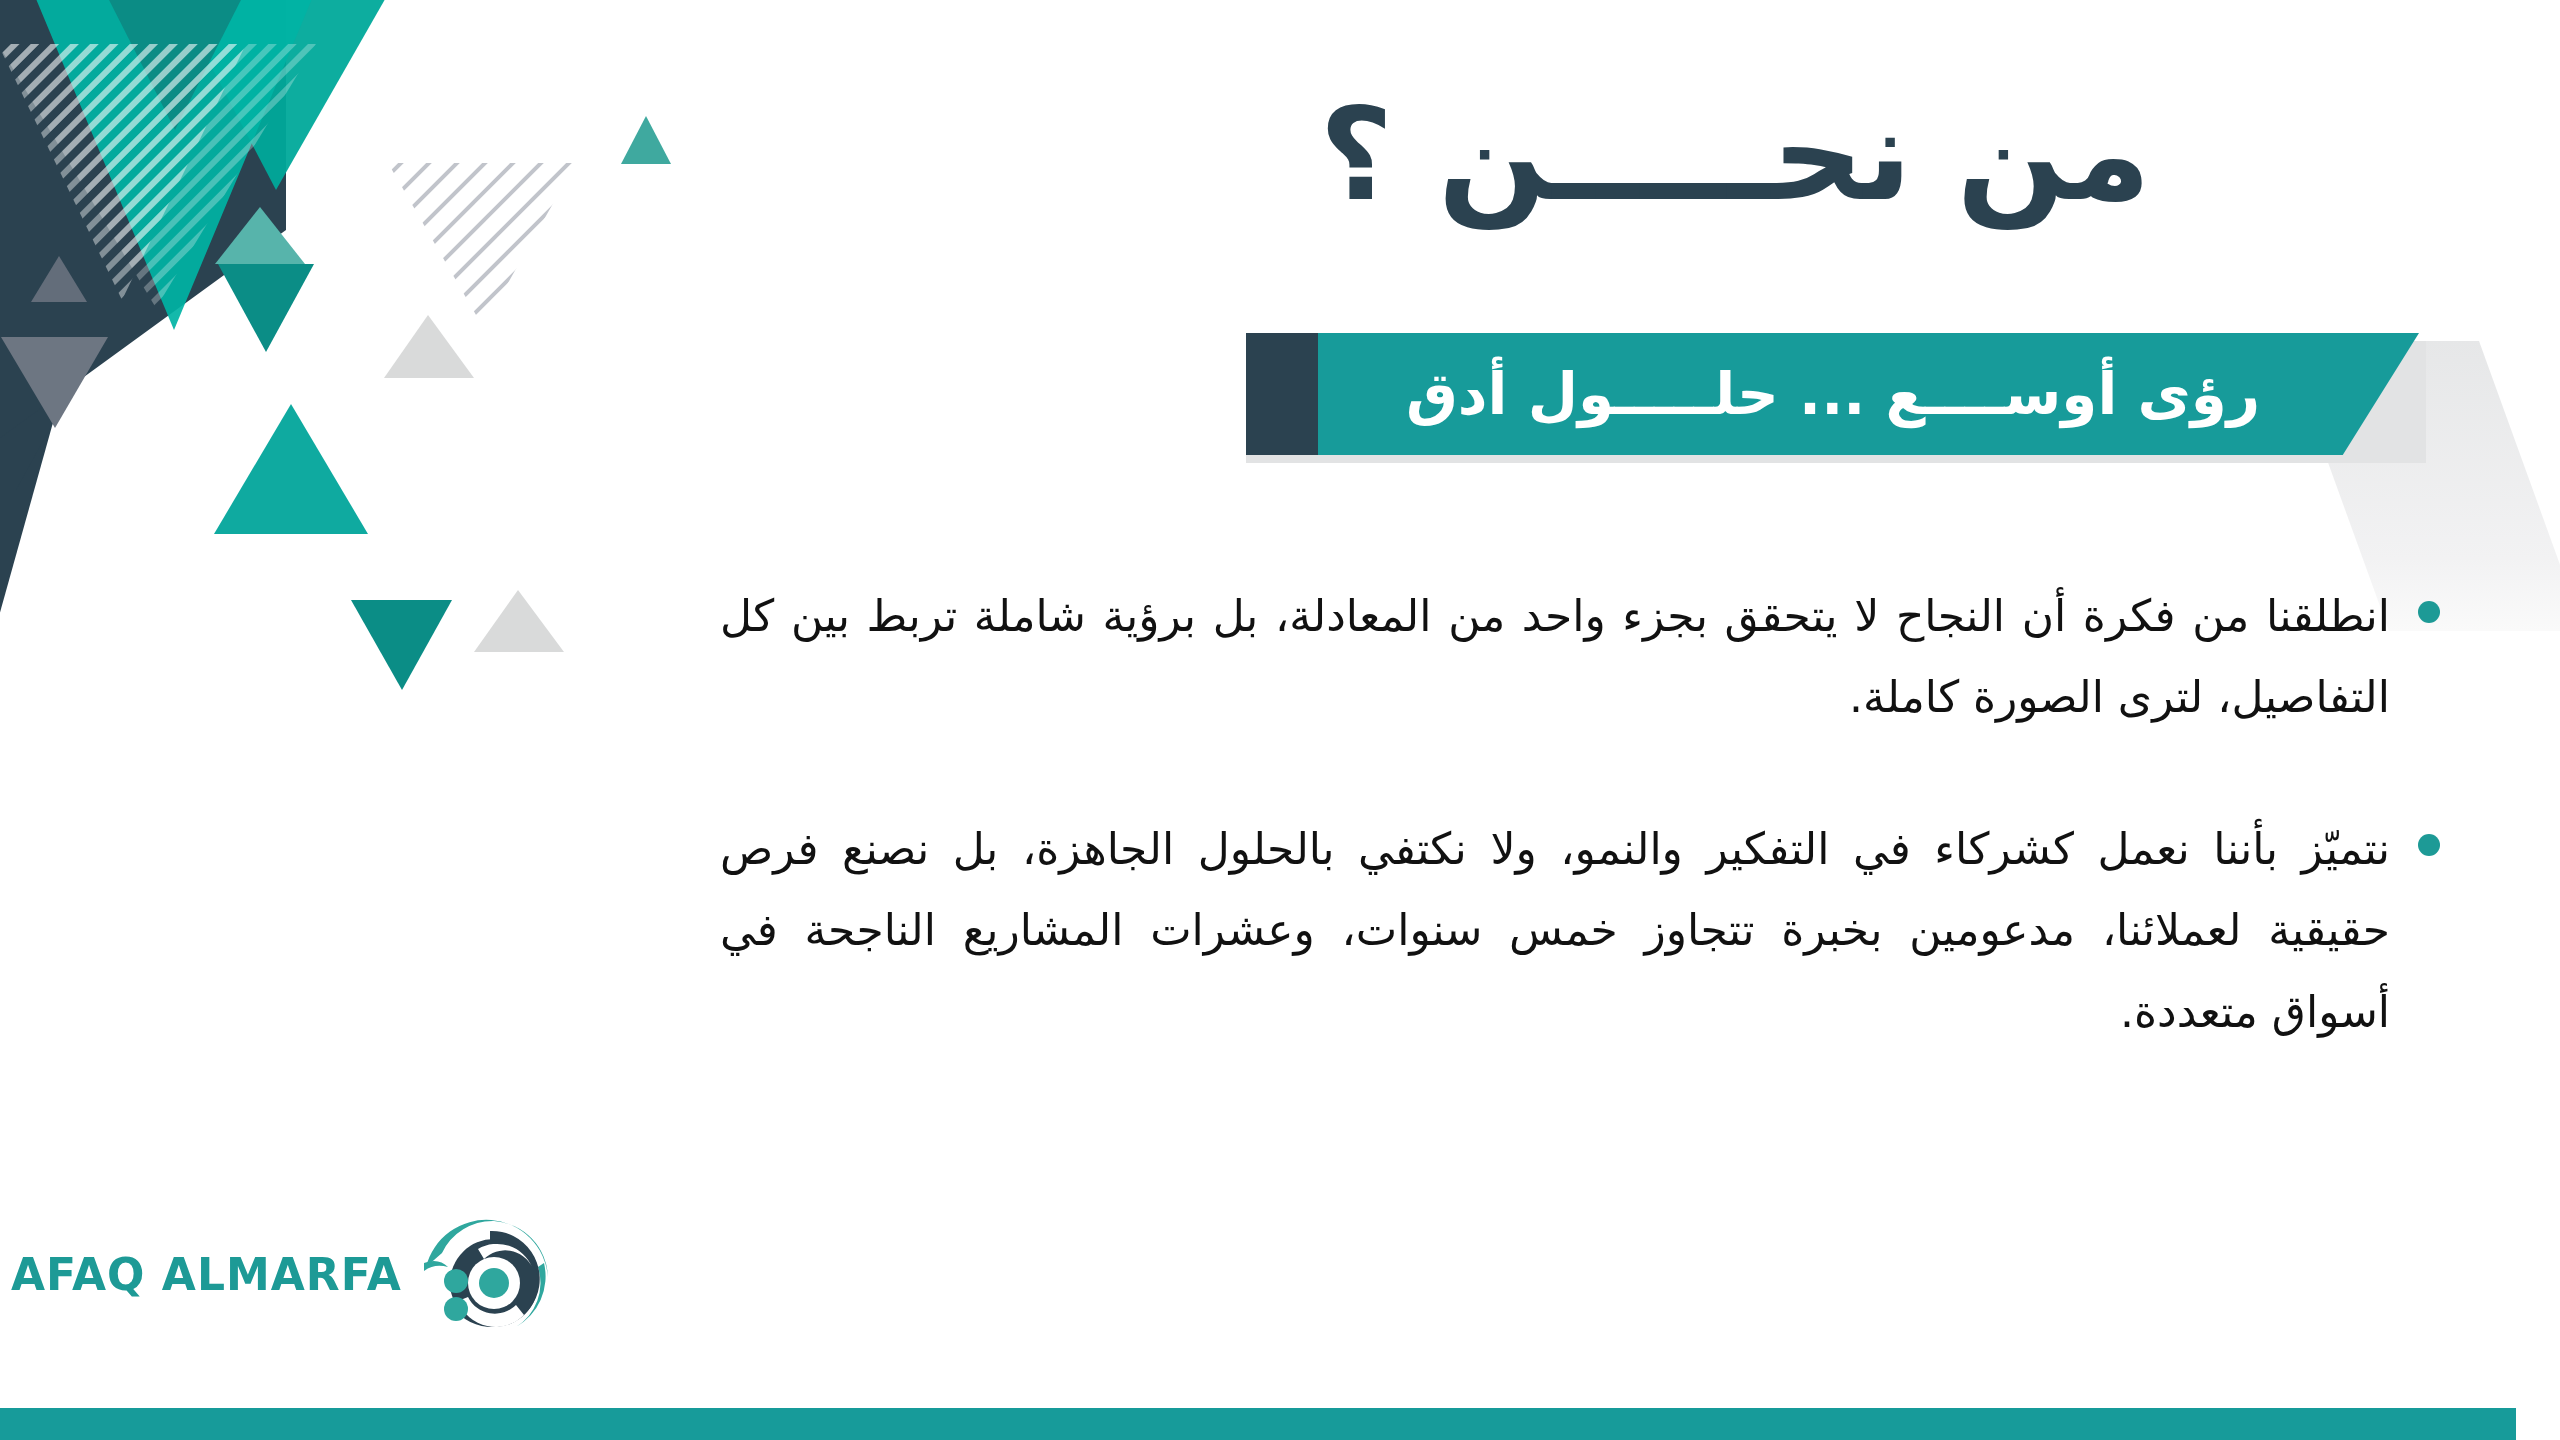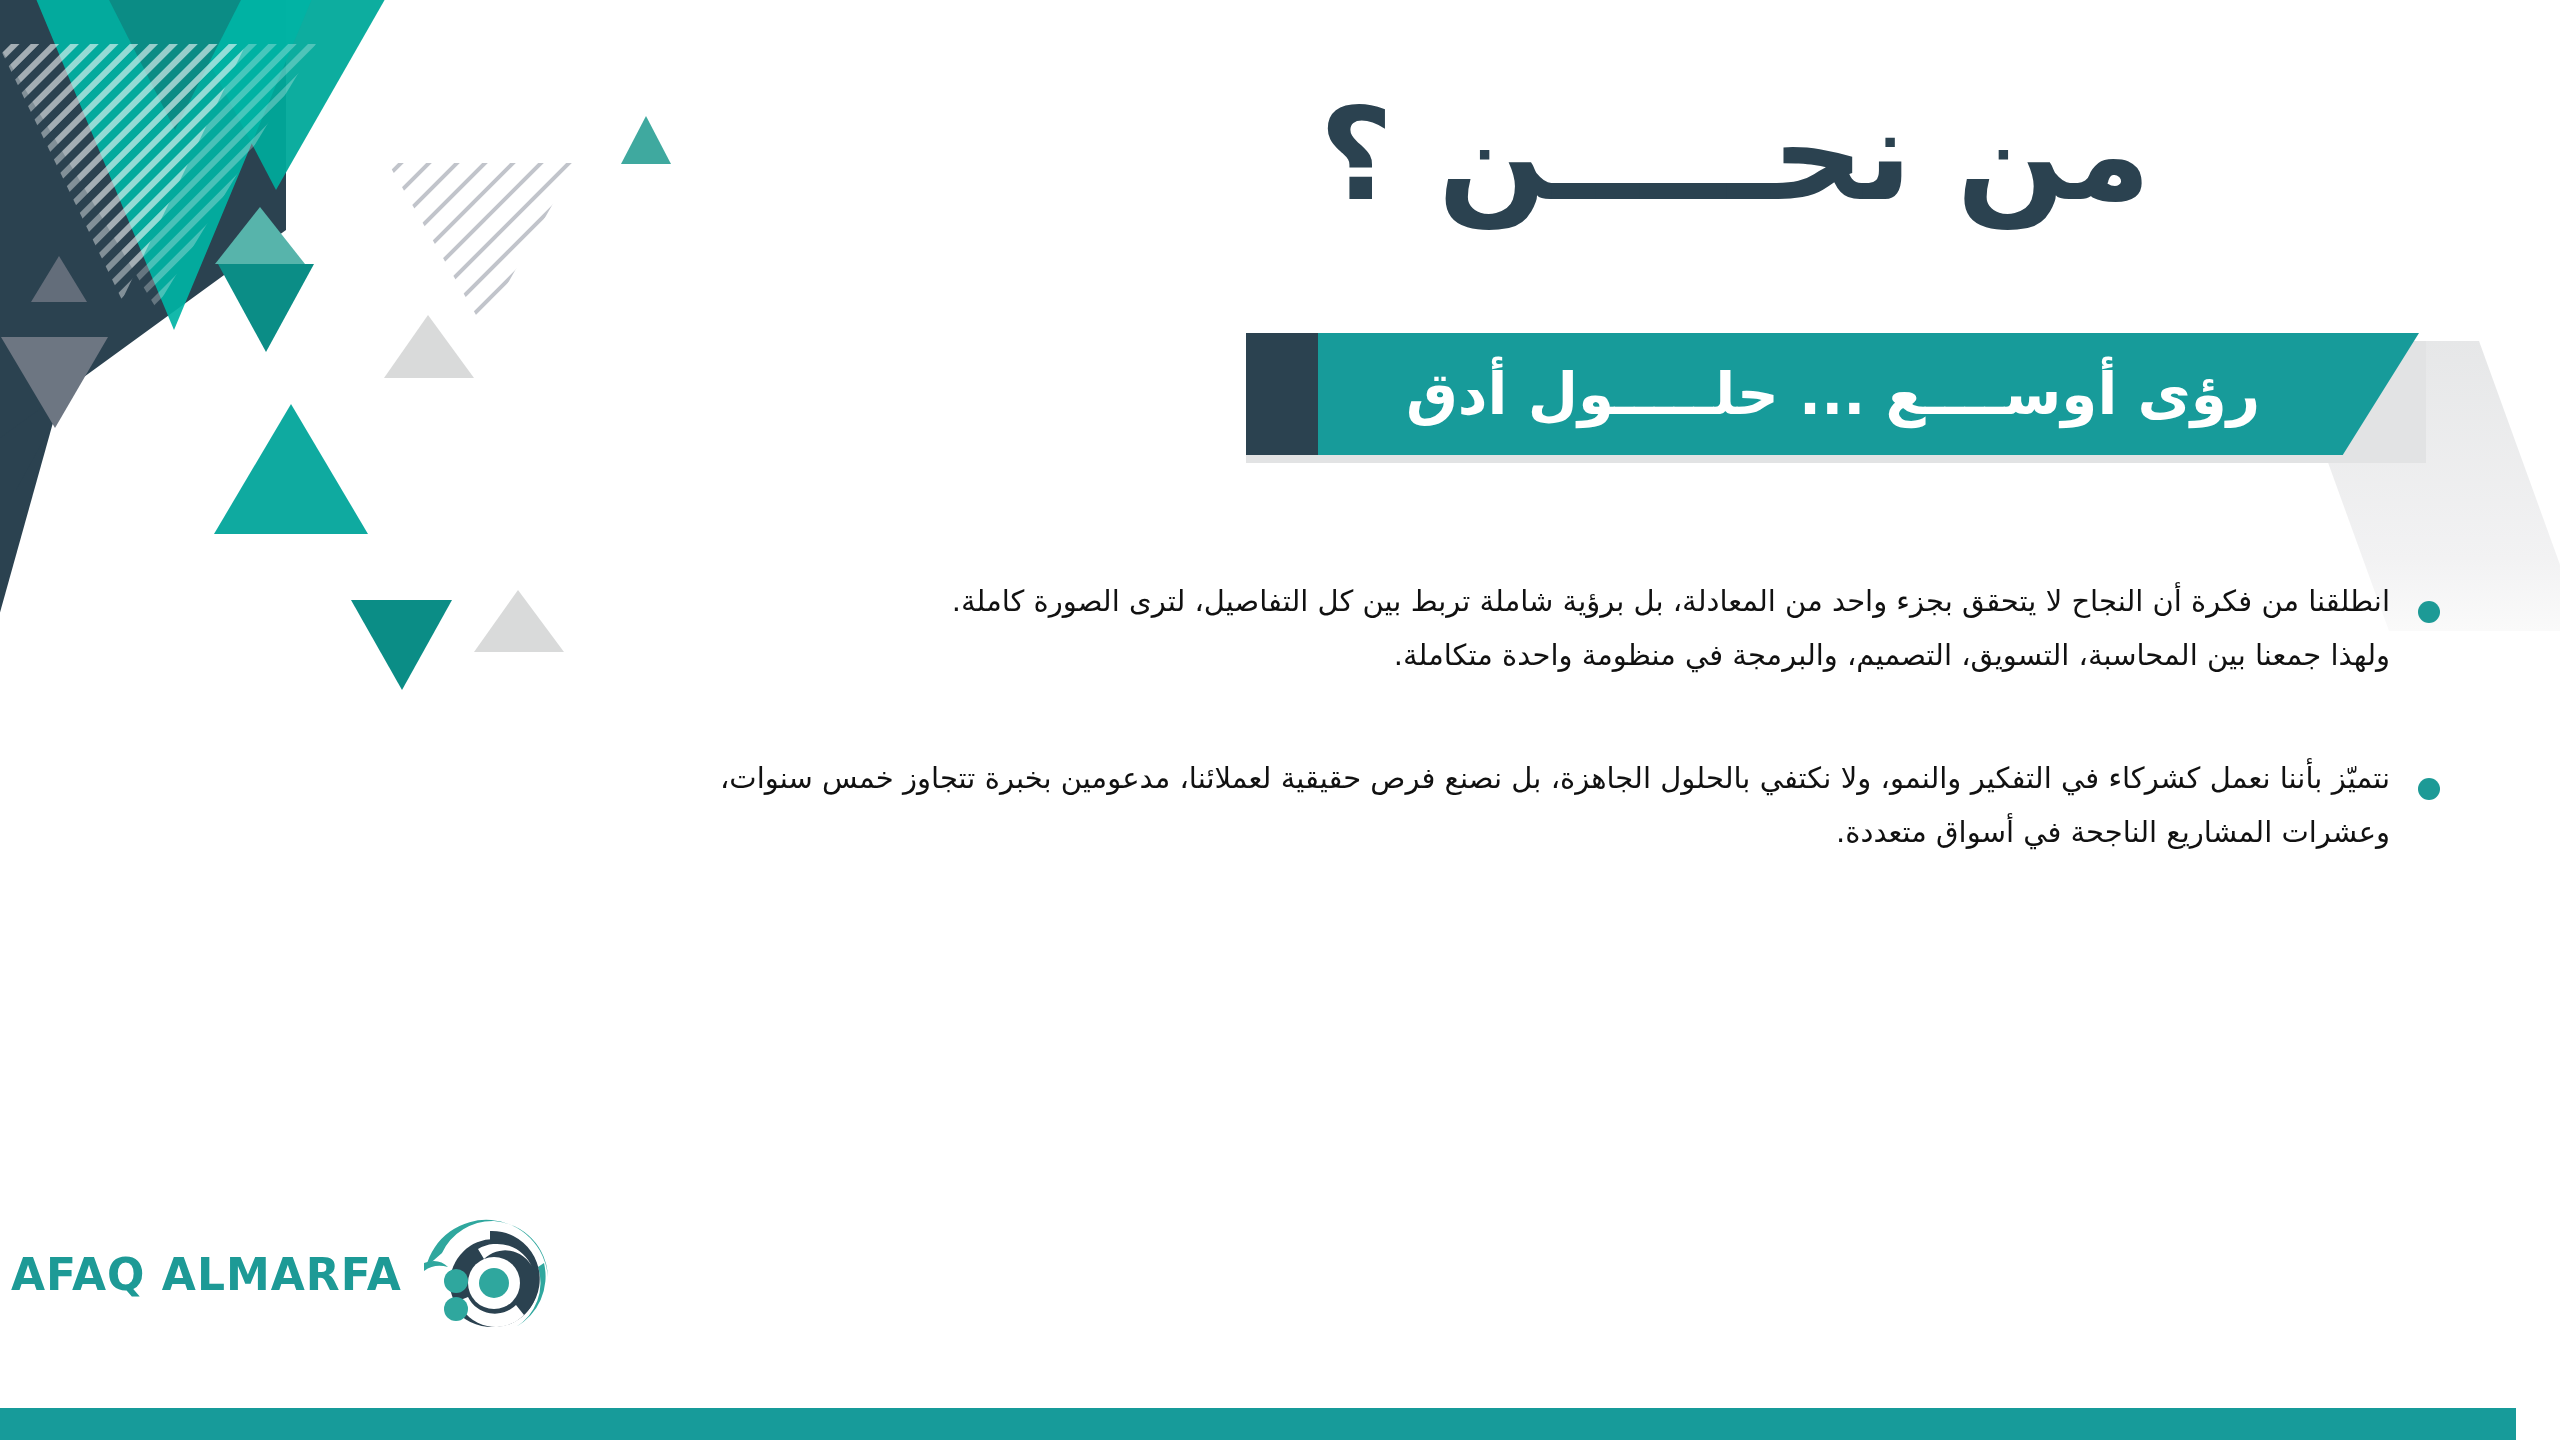--- a/index.html
+++ b/index.html
@@ -125,21 +125,21 @@
     flex: 0 0 auto;
     width: 22px;
     height: 22px;
     border-radius: 50%;
     background: #1d9a96;
     margin-top: 26px;
     margin-left: 28px;
   }
   .bullet-text {
     flex: 1 1 auto;
-    font-size: 29px;
+    font-size: 44px;
     line-height: 1.85;
     color: #111111;
     text-align: justify;
     text-align-last: right;
     direction: rtl;
     font-weight: 400;
   }
   .bullet-text p {
     margin: 0;
   }
@@ -274,21 +274,20 @@
     <div class="banner-navy"></div>
     <div id="banner-text">رؤى أوســــع ... حلـــــول أدق</div>
   </div>
 
   <div id="body-copy">
 
     <div class="bullet-block">
       <span class="bullet-dot"></span>
       <div class="bullet-text">
         <p>انطلقنا من فكرة أن النجاح لا يتحقق بجزء واحد من المعادلة، بل برؤية شاملة تربط بين كل التفاصيل، لترى الصورة كاملة.</p>
-        <p>ولهذا جمعنا بين المحاسبة، التسويق، التصميم، والبرمجة في منظومة واحدة متكاملة.</p>
       </div>
     </div>
 
     <div class="bullet-block">
       <span class="bullet-dot"></span>
       <div class="bullet-text">
         <p>نتميّز بأننا نعمل كشركاء في التفكير والنمو، ولا نكتفي بالحلول الجاهزة، بل نصنع فرص حقيقية لعملائنا، مدعومين بخبرة تتجاوز خمس سنوات، وعشرات المشاريع الناجحة في أسواق متعددة.</p>
       </div>
     </div>
 

